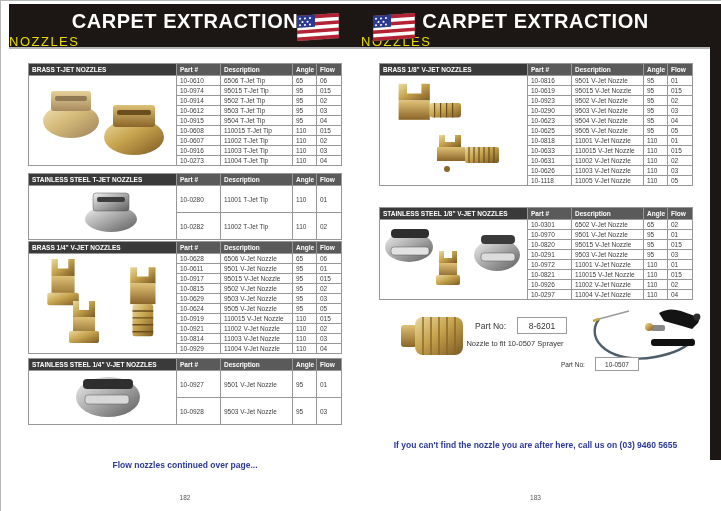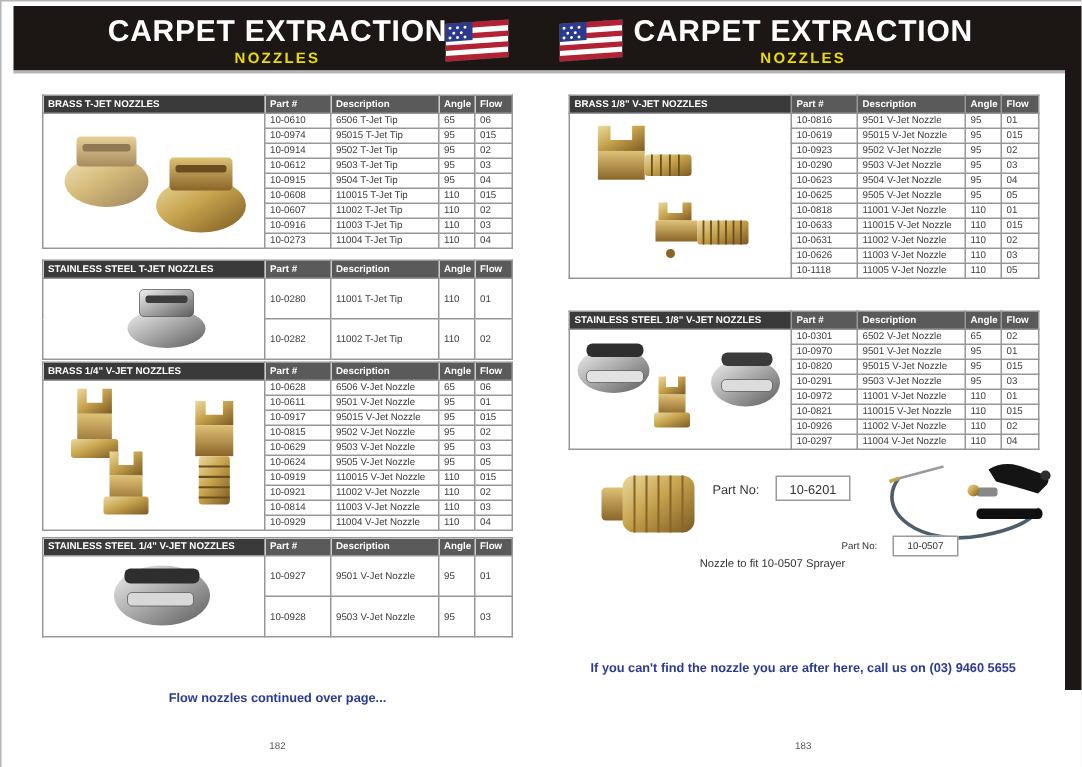--- a/index.html
+++ b/index.html
@@ -7,22 +7,22 @@
           font-family:"Liberation Sans",sans-serif;overflow:hidden;}
   
   .banner{position:absolute;left:8px;top:3px;width:701px;height:43px;background:#1c1614;}
   .right-strip{position:absolute;left:709px;top:3px;width:12px;height:456px;background:#1c1614;}
   .banner-underline{position:absolute;left:8px;top:46px;width:701px;height:2px;background:#b5b5b5;}
   .banner-half{position:absolute;top:3px;height:43px;}
   .bh-left{left:8px;width:352px;}
   .bh-right{left:360px;width:349px;}
   .banner-title{position:absolute;top:6px;left:0;width:100%;text-align:center;color:#fff;
                 font-size:20px;font-weight:bold;letter-spacing:.5px;}
-  .banner-sub{position:absolute;top:30px;left:0;width:100%;text-align:center;color:#e8dc00;
-              font-size:10px;font-weight:bold;letter-spacing:1.5px;}
+  .banner-sub{position:absolute;top:30px;left:0;width:100%;text-align:left;color:#e8dc00;
+              font-size:13px;font-weight:normal;letter-spacing:1.5px;}
   .flag{position:absolute;top:9px;width:44px;height:29px;}
   .flag-l{left:288px;} .flag-r{left:12px;}
   
   table.ntable{position:absolute;border-collapse:collapse;table-layout:fixed;width:313px;background:#fff;}
   .ntable th,.ntable td{border:1px solid #979797;overflow:hidden;white-space:nowrap;}
   .ntable th{background:#5a5a5a;color:#fff;font-size:6.5px;font-weight:bold;text-align:left;
              padding:1px 3px;height:9px;}
   .ntable th.t-title{background:#3a3a3a;}
   .ntable td{font-size:6.5px;color:#3c3c3c;padding:0 3px;height:9px;}
   .ntable.tall td{height:26px;}
@@ -588,22 +588,22 @@
     <line x1="14" y1="14" x2="44" y2="6" stroke="#9a9a9a" stroke-width="1.6"></line>
     <line x1="8" y1="16" x2="14" y2="14" stroke="#c7a44e" stroke-width="2.4"></line>
     <path d="M74 8 q10 -6 22 -2 l14 5 q6 2 3 7 l-6 6 l-10 -3 l-18 -5 Z" fill="#141414"></path>
     <rect x="66" y="20" width="14" height="6" rx="2" fill="#888"></rect>
     <circle cx="64" cy="22" r="4" fill="url(#gBrass)"></circle>
     <rect x="66" y="34" width="44" height="7" rx="3" fill="#101010"></rect>
     <circle cx="112" cy="12" r="3.4" fill="#2d2d2d"></circle>
   </svg>
 
   <div class="partno-label" style="left:474px;top:320px;">Part No:</div>
-  <div class="partno-box pn-big" style="left:516px;top:316px;">10-6201</div>
-  <div class="partno-note" style="left:444px;top:338px;width:140px;margin-top:32px;">Nozzle to fit 10-0507 Sprayer</div>
+  <div class="partno-box pn-big" style="left:516px;top:316px;">8-6201</div>
+  <div class="partno-note" style="left:444px;top:338px;width:140px;">Nozzle to fit 10-0507 Sprayer</div>
   <div class="partno-label pn-label-sm" style="left:560px;top:360px;">Part No:</div>
   <div class="partno-box pn-small" style="left:594px;top:356px;">10-0507</div>
 
   <div class="blue-note" style="left:8px;top:459px;width:352px;">Flow nozzles continued over page...</div>
   <div class="pagenum" style="left:8px;top:493px;width:352px;">182</div>
 
   <div class="blue-note" style="left:360px;top:439px;width:349px;">
     <div>If you can't find the nozzle you are after here, call us on (03) 9460 5655</div>
   </div>
   <div class="pagenum" style="left:360px;top:493px;width:349px;">183</div>

